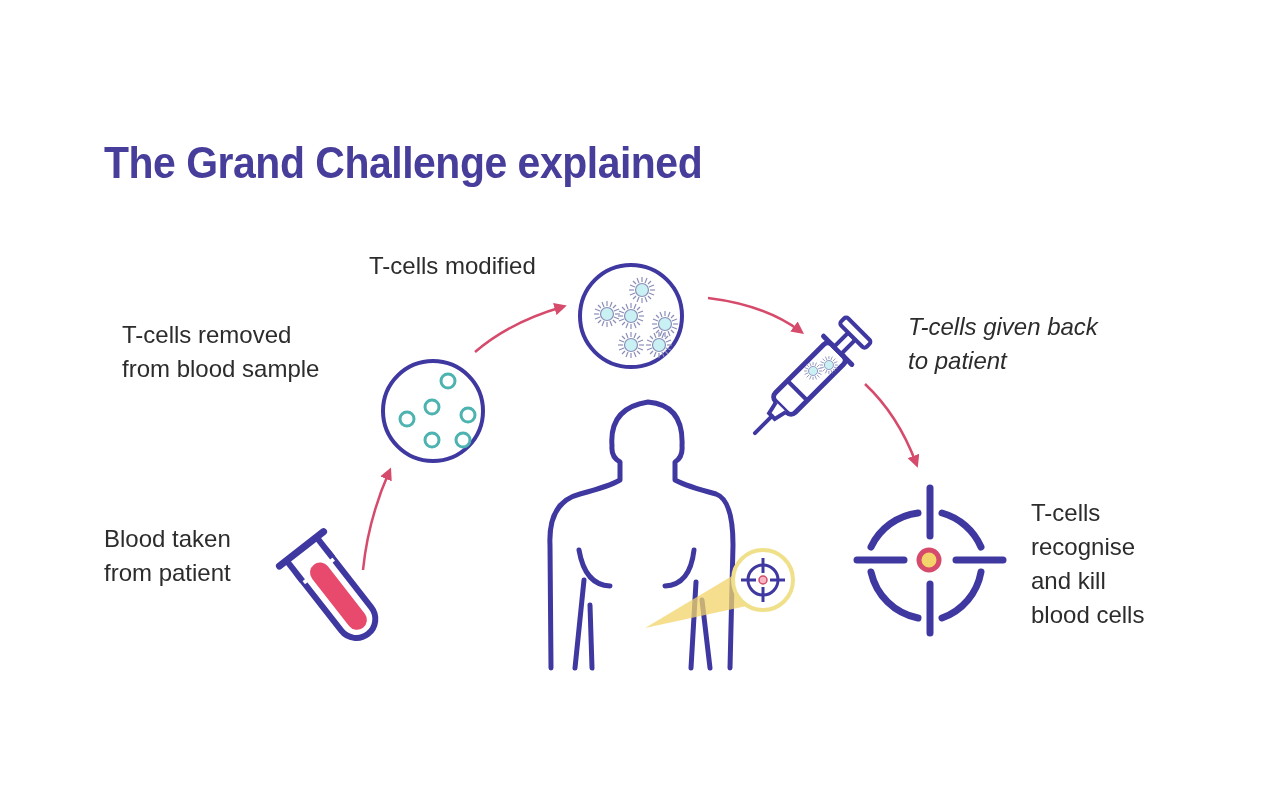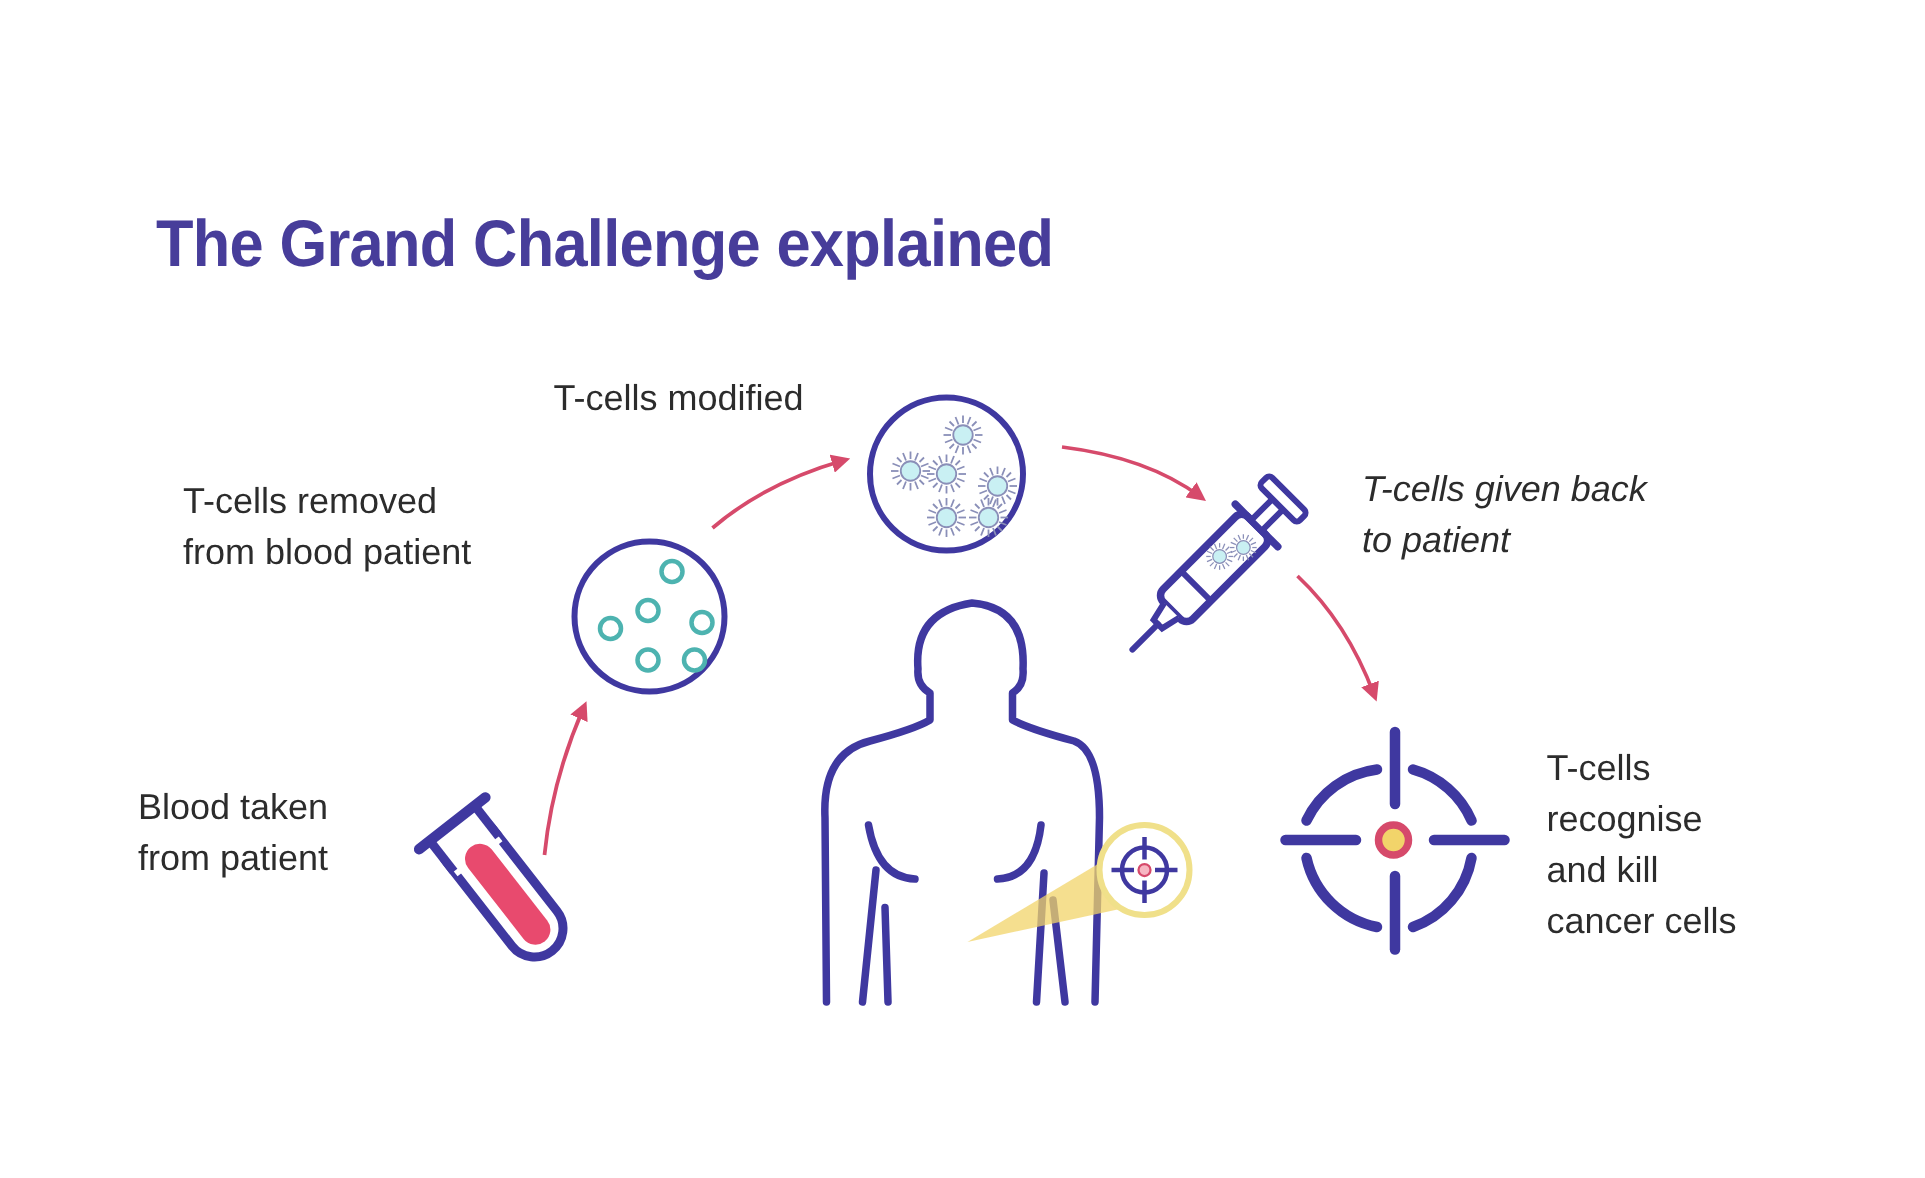--- a/index.html
+++ b/index.html
@@ -19,31 +19,31 @@
       position: absolute; font-size: 24px; line-height: 34px;
       color: #2c2c2c; white-space: pre-line;
     }
     svg.art { position: absolute; left: 0; top: 0; }
   </style>
 </head>
 <body>
 
 <div class="title">The Grand Challenge explained</div>
 
-<div class="label" style="left:92px; top:522px;">Blood taken
+<div class="label" style="left:104px; top:522px;">Blood taken
 from patient</div>
 <div class="label" style="left:122px; top:318px;">T-cells removed
-from blood patient</div>
+from blood sample</div>
 <div class="label" style="left:369px; top:249px;">T-cells modified</div>
 <div class="label" style="left:908px; top:310px;font-style:italic;">T-cells given back
 to patient</div>
 <div class="label" style="left:1031px; top:496px;">T-cells
 recognise
 and kill
-cancer cells</div>
+blood cells</div>
 
 <svg class="art" width="1283" height="785" viewBox="0 0 1283 785" xmlns="http://www.w3.org/2000/svg">
   <defs>
     <marker id="ah" viewBox="0 0 10 10" refX="6" refY="5" markerWidth="5" markerHeight="5" orient="auto">
       <path d="M0,0 L10,5 L0,10 z" fill="#d64a6b"></path>
     </marker>
     <g id="spiky">
       <g stroke="#8a8fb8" stroke-width="1.2">
         <line x1="0" y1="-13" x2="0" y2="-8"></line>
           <line x1="0" y1="13" x2="0" y2="8"></line>

